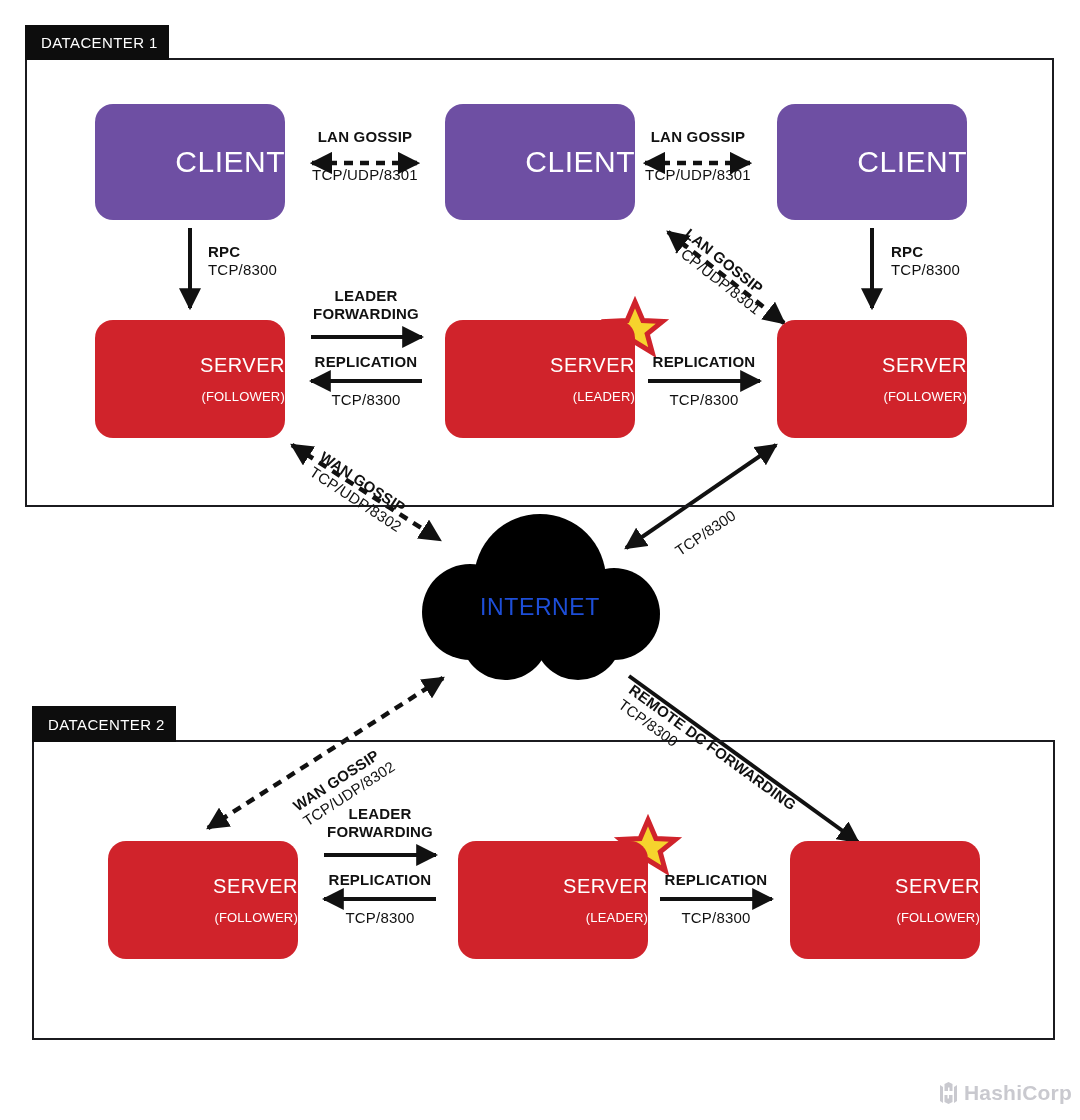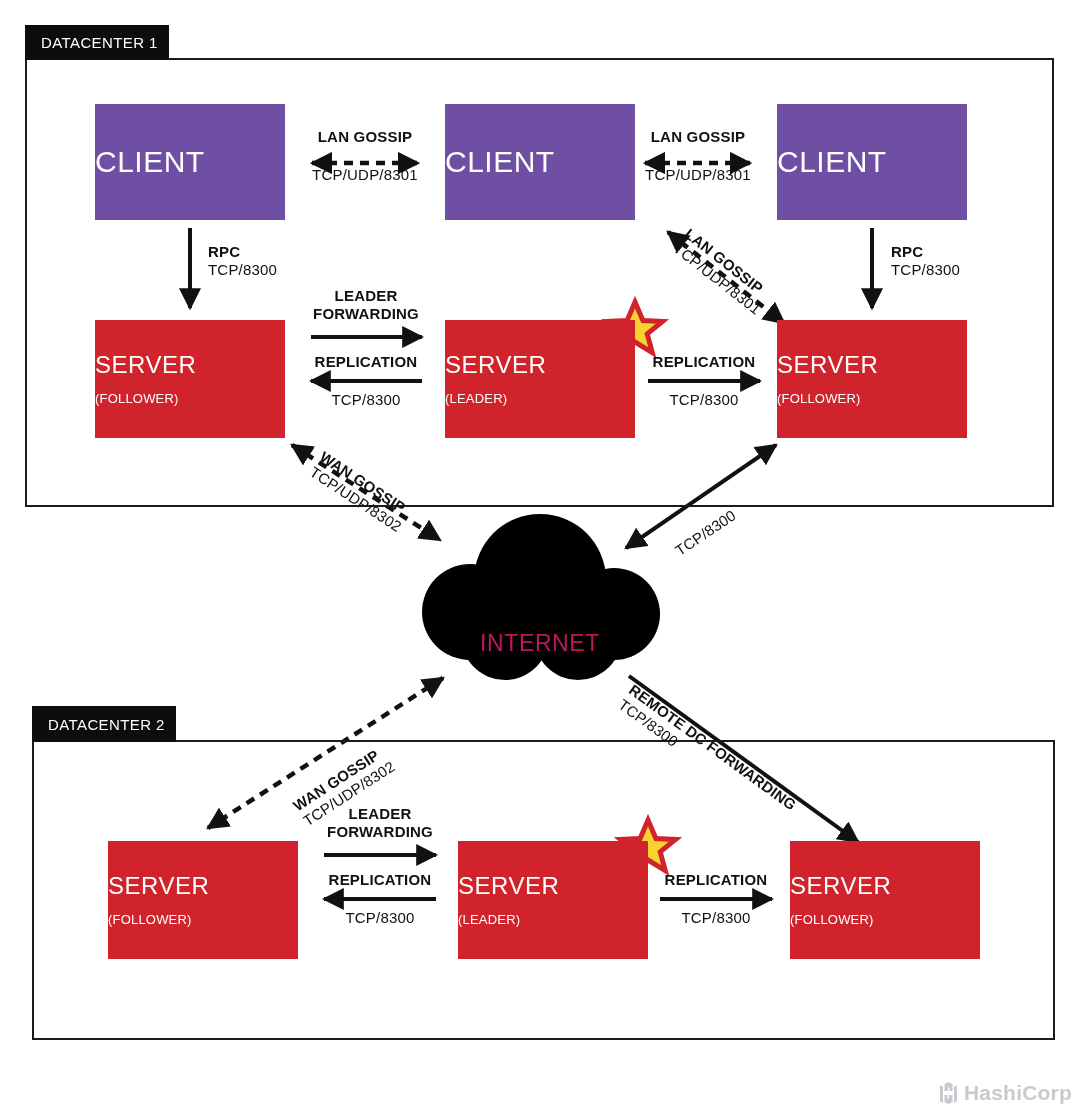--- a/index.html
+++ b/index.html
@@ -23,43 +23,44 @@
   svg.layer {
     position: absolute;
     left: 0; top: 0;
     width: 1080px;
     height: 1120px;
   }
   .node-box {
     position: absolute;
     display: flex;
     flex-direction: column;
-    align-items: flex-start;
+    align-items: flex-end;
     justify-content: center;
     box-sizing: border-box;
+    border-radius: 18px;
   }
   .node-title {
     font-family: "Liberation Sans", sans-serif;
     font-weight: 400;
     color: #ffffff;
     letter-spacing: 0.5px;
     line-height: 1;
     white-space: nowrap;
   }
   .node-sub {
     font-family: "Liberation Sans", sans-serif;
     font-weight: 400;
     color: #ffffff;
     letter-spacing: 0.2px;
     line-height: 1;
     white-space: nowrap;
     margin-top: 15px;
   }
   .client-box .node-title { font-size: 30px; }
-  .server-box .node-title { font-size: 24px; }
+  .server-box .node-title { font-size: 20px; }
   .server-box .node-sub { font-size: 13px; }
 
   .dc-tab {
     position: absolute;
     background: #0d0d0d;
     color: #ffffff;
     display: flex;
     align-items: center;
     box-sizing: border-box;
     padding-left: 16px;
@@ -109,26 +110,25 @@
   .rot-label .lbl-port {
     font-weight: 400;
     font-size: 15px;
     display: block;
     letter-spacing: 0.2px;
     margin-top: 1px;
   }
 
   .cloud-label {
     position: absolute;
-    color: #be185d;
+    color: #1d4ed8;
     font-size: 23px;
     letter-spacing: 0.6px;
     white-space: nowrap;
     text-align: center;
-    margin-top: 36px;
   }
 
   .brand {
     position: absolute;
     display: flex;
     align-items: center;
     gap: 5px;
     color: #c9c9cf;
     font-size: 21px;
     font-weight: bold;

